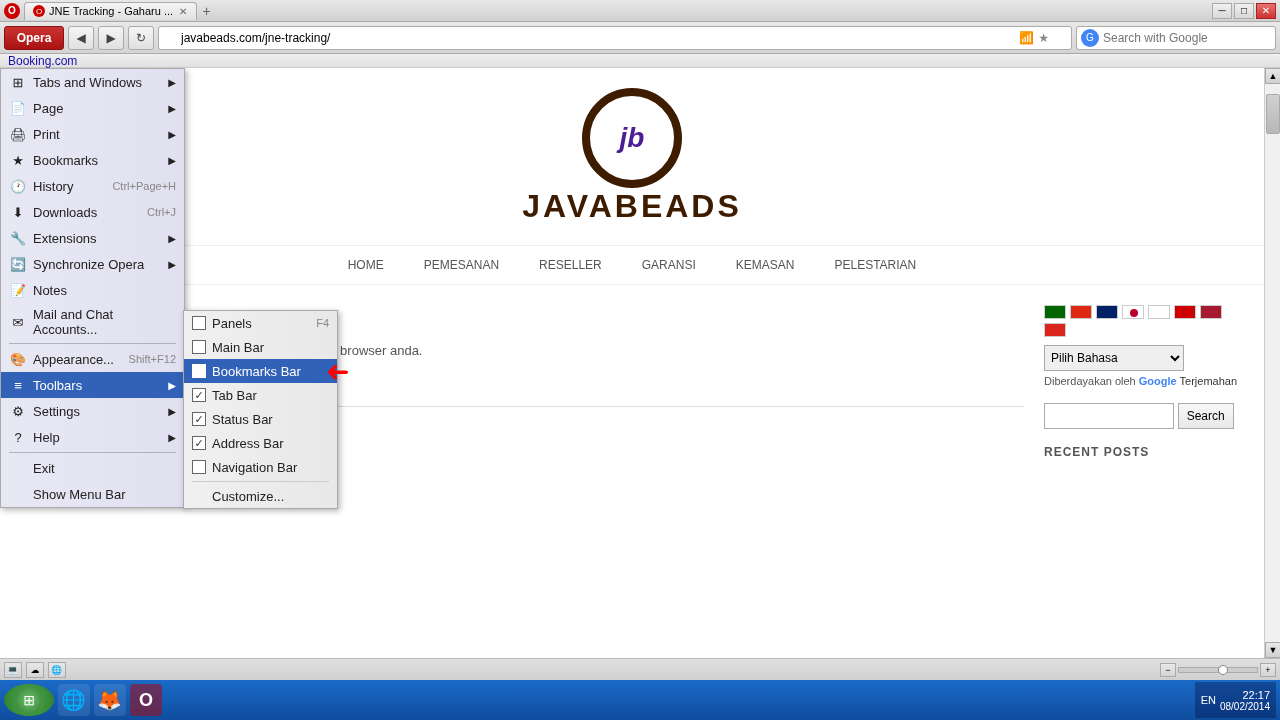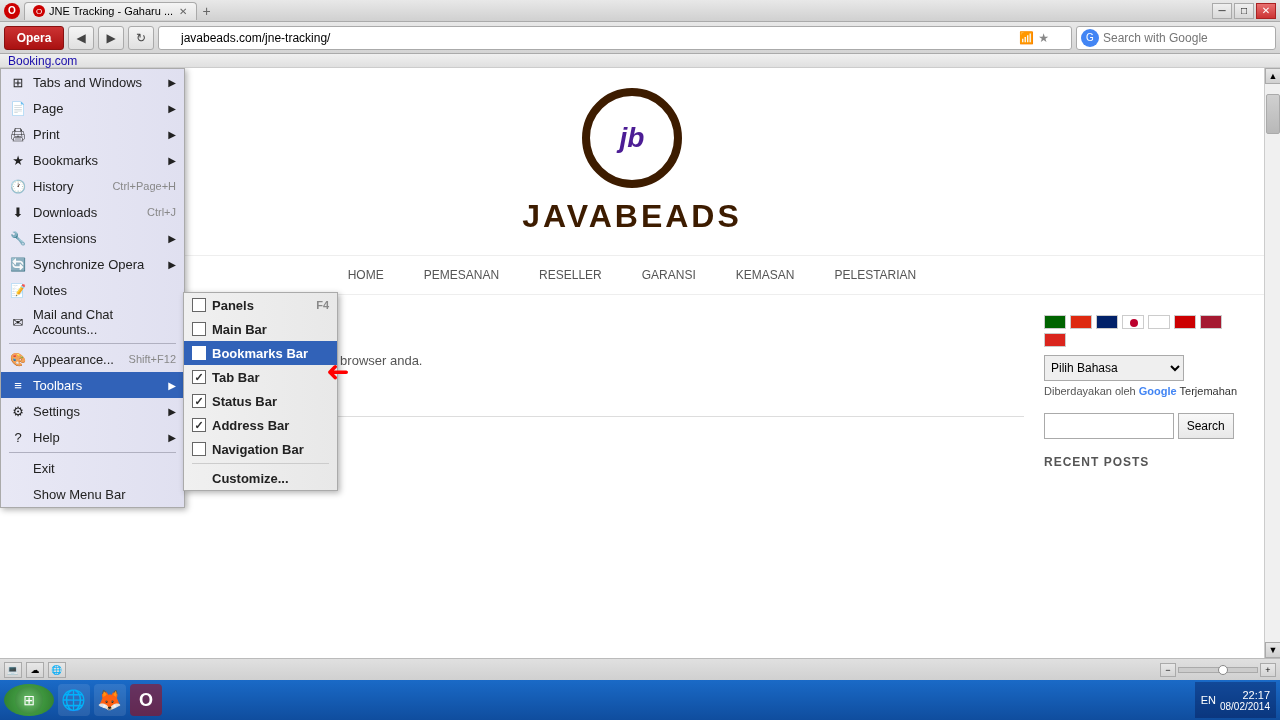--- a/index.html
+++ b/index.html
@@ -43,21 +43,21 @@
     .scrollbar { width: 16px; background: #f0f0f0; border-left: 1px solid #ccc; display: flex; flex-direction: column; }
     .scroll-up { width: 16px; height: 16px; background: linear-gradient(to bottom, #e8e8e8, #d0d0d0); border: 1px solid #aaa; display: flex; align-items: center; justify-content: center; font-size: 9px; cursor: pointer; }
     .scroll-down { width: 16px; height: 16px; background: linear-gradient(to bottom, #e8e8e8, #d0d0d0); border: 1px solid #aaa; display: flex; align-items: center; justify-content: center; font-size: 9px; cursor: pointer; margin-top: auto; }
     .scroll-track { flex: 1; position: relative; }
     .scroll-thumb { width: 14px; height: 40px; background: linear-gradient(to bottom, #d0d0d0, #b8b8b8); border: 1px solid #aaa; border-radius: 2px; margin: 0 auto; position: absolute; top: 10px; left: 1px; }
 
     
     .site-header { background: white; padding: 20px; text-align: center; }
     .site-logo { width: 100px; height: 100px; border: 8px solid #3d1c00; border-radius: 50%; display: flex; align-items: center; justify-content: center; margin: 0 auto; }
     .site-logo-text { font-size: 28px; color: #4c1d95; font-style: italic; font-weight: bold; }
-    .site-name { font-size: 32px; color: #3d1c00; font-weight: bold; letter-spacing: 3px; margin-top: 10px; }
+    .site-name { font-size: 32px; color: #3d1c00; font-weight: bold; letter-spacing: 3px; }
     .site-nav { display: flex; justify-content: center; gap: 40px; padding: 12px; background: white; border-top: 1px solid #eee; border-bottom: 1px solid #eee; }
     .site-nav-item { font-size: 12px; color: #555; cursor: pointer; }
     .site-main { display: flex; padding: 20px; gap: 20px; background: white; }
     .site-main-content { flex: 1; }
     .site-main-title { font-size: 22px; color: #333; margin-bottom: 12px; }
     .site-main-desc { font-size: 13px; color: #555; margin-bottom: 16px; }
     .site-link { color: #1a0dab; text-decoration: underline; cursor: pointer; font-size: 14px; }
     .site-divider { border: none; border-top: 1px solid #ddd; margin: 16px 0; }
     .site-reply-title { font-size: 18px; color: #333; }
     .site-sidebar { width: 200px; }
@@ -104,21 +104,21 @@
     .menu-item { display: flex; align-items: center; padding: 4px 8px; cursor: pointer; font-size: 13px; color: #222; position: relative; min-height: 26px; }
     .menu-item:hover, .menu-item.active { background: #3162b8; color: white; }
     .menu-item.active { background: #3162b8; color: white; }
     .menu-icon { width: 18px; height: 18px; margin-right: 6px; display: flex; align-items: center; justify-content: center; font-size: 13px; flex-shrink: 0; }
     .menu-label { flex: 1; }
     .menu-shortcut { color: #888; font-size: 11px; margin-left: 8px; }
     .menu-arrow { margin-left: auto; font-size: 10px; }
     .menu-separator { height: 1px; background: #b0b0c0; margin: 2px 8px; }
 
     
-    .toolbars-submenu { position: absolute; left: 183px; top: 224px; width: 155px; background: linear-gradient(to right, #f0f0f0, #e8e8e8); border: 1px solid #aaa; box-shadow: 2px 2px 6px rgba(0,0,0,0.3); z-index: 300; font-weight: bold; }
+    .toolbars-submenu { position: absolute; left: 183px; top: 242px; width: 155px; background: linear-gradient(to right, #f0f0f0, #e8e8e8); border: 1px solid #aaa; box-shadow: 2px 2px 6px rgba(0,0,0,0.3); z-index: 300; }
     .submenu-item { display: flex; align-items: center; padding: 4px 8px; cursor: pointer; font-size: 13px; color: #222; min-height: 24px; }
     .submenu-item.highlighted { background: #3162b8; color: white; }
     .submenu-item.highlighted .check-box { border-color: white; }
     .submenu-item .shortcut { margin-left: auto; color: #888; font-size: 11px; }
     .check-box { width: 14px; height: 14px; border: 1px solid #666; background: white; display: flex; align-items: center; justify-content: center; margin-right: 6px; flex-shrink: 0; font-size: 11px; color: #333; }
     .check-box.checked::after { content: '✓'; color: #333; }
     .submenu-item.highlighted .check-box.checked::after { color: white; }
 
     
     .red-arrow { position: absolute; left: 326px; top: 287px; color: red; font-size: 28px; z-index: 400; transform: scaleX(-1); }

